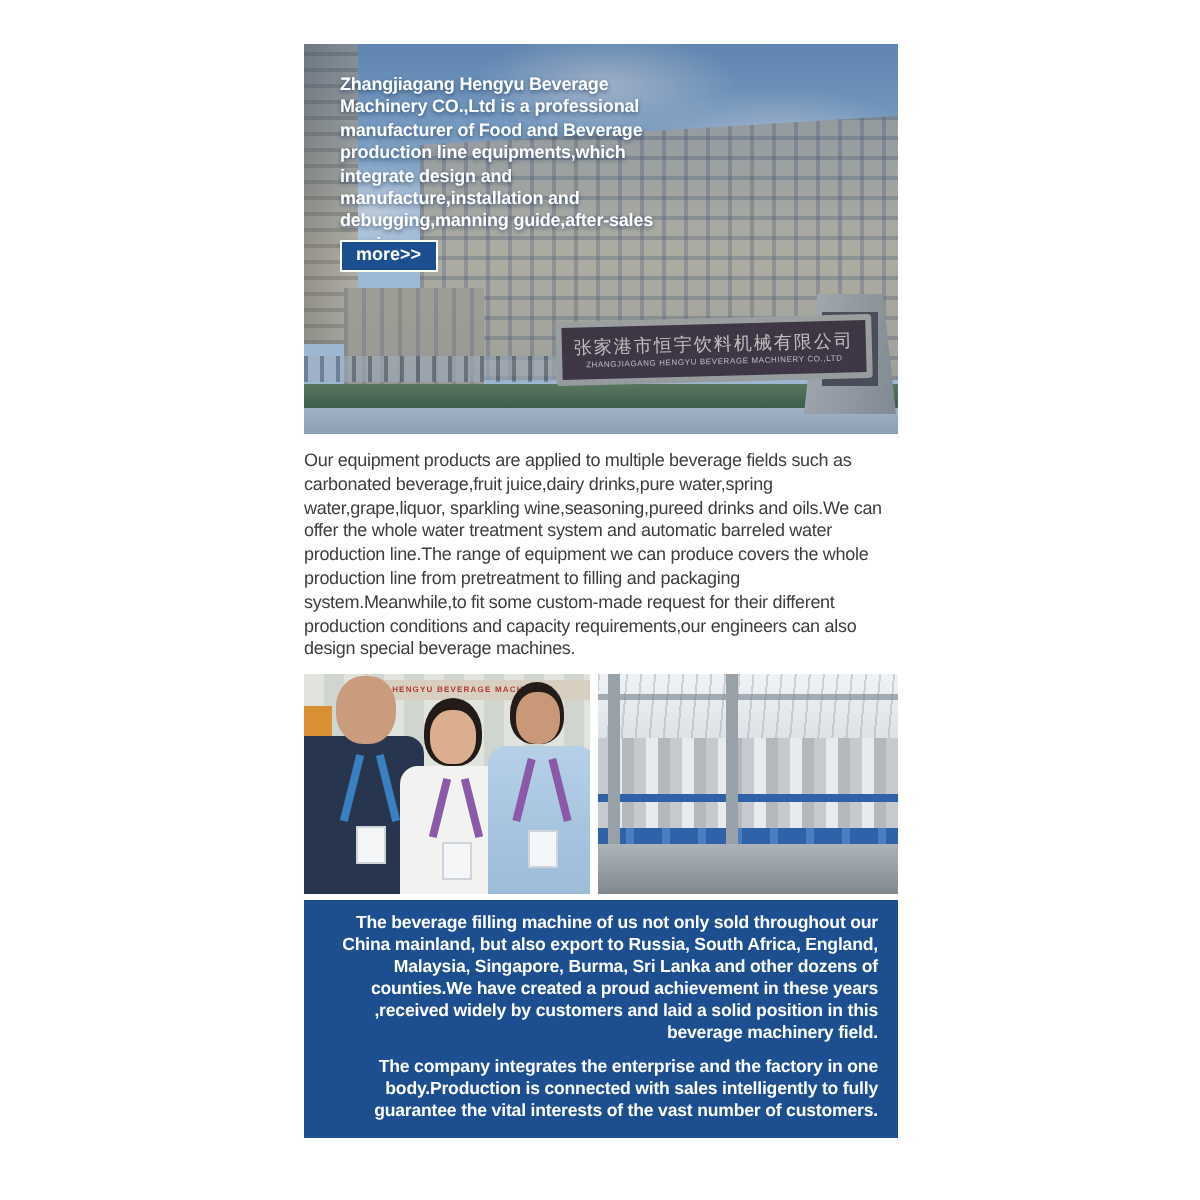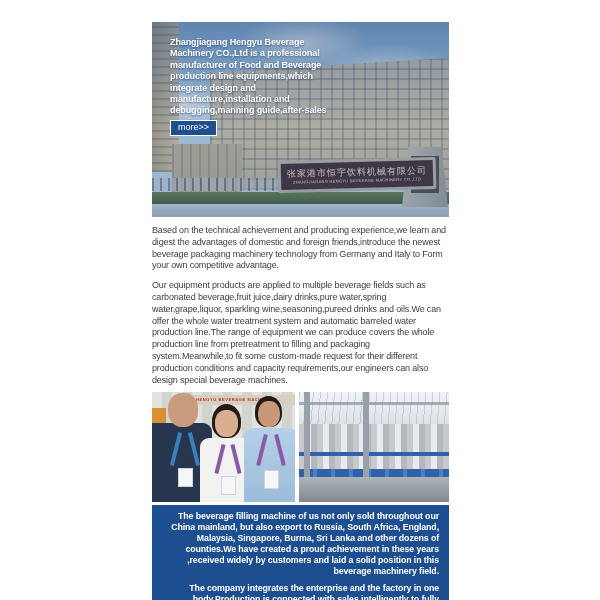--- a/index.html
+++ b/index.html
@@ -42,21 +42,21 @@
   .monument{position:absolute;right:1px;bottom:10px;width:46px;height:60px;
         clip-path:polygon(14% 0,86% 0,100% 100%,0 100%);
         background:linear-gradient(90deg,#ccc9c0,#a8a69d);}
   .monument-panel{position:absolute;left:9px;right:9px;top:9px;bottom:14px;background:#5a5350;}
   .tint{position:absolute;inset:0;
         background:linear-gradient(180deg,rgba(22,62,118,.45) 0%,rgba(22,62,118,.20) 55%,rgba(22,62,118,.28) 100%);}
   .hero-text{position:absolute;left:18px;top:15px;width:178px;color:#ffffff;
         font-size:9px;line-height:11.4px;font-weight:600;letter-spacing:-.1px;
         text-shadow:0 1px 2px rgba(0,35,80,.55);}
   .more-btn{position:absolute;left:18px;top:98px;background:#1d4e8f;border:1px solid #ffffff;
-        color:#ffffff;font-size:9px;line-height:11px;font-weight:400;padding:1px 7px 2px;
+        color:#ffffff;font-size:9px;line-height:11px;font-weight:700;padding:1px 7px 2px;
         font-family:"Liberation Sans",sans-serif;cursor:pointer;}
 
   
   .body-p{margin:8px 0 0;font-size:9px;line-height:11.8px;color:#3d3d3d;letter-spacing:-.15px;}
 
   
   .photos{display:flex;gap:4px;margin-top:6px;}
   .photo{position:relative;overflow:hidden;margin:0;}
   .photo-left{width:143px;height:110px;
         background:repeating-linear-gradient(90deg,#e0e3de 0 10px,#d0d5d0 10px 20px),#d6dad6;}
@@ -133,21 +133,20 @@
       </div>
       <div class="sign">
         <span class="sign-cn">张家港市恒宇饮料机械有限公司</span>
         <span class="sign-en">ZHANGJIAGANG HENGYU BEVERAGE MACHINERY CO.,LTD</span>
       </div>
       <div class="tint"></div>
       <div class="hero-text">Zhangjiagang Hengyu Beverage Machinery CO.,Ltd is a professional manufacturer of Food and Beverage production line equipments,which integrate design and manufacture,installation and debugging,manning guide,after-sales service.</div>
       <div class="more-btn">more&gt;&gt;</div>
     </figure>
 
-    <p class="body-p">Based on the technical achievement and producing experience,we learn and digest the advantages of domestic and foreign friends,introduce the newest beverage packaging machinery technology from Germany and Italy to Form your own competitive advantage.</p>
     <p class="body-p">Our equipment products are applied to multiple beverage fields such as carbonated beverage,fruit juice,dairy drinks,pure water,spring water,grape,liquor, sparkling wine,seasoning,pureed drinks and oils.We can offer the whole water treatment system and automatic barreled water production line.The range of equipment we can produce covers the whole production line from pretreatment to filling and packaging system.Meanwhile,to fit some custom-made request for their different production conditions and capacity requirements,our engineers can also design special beverage machines.</p>
 
     <div class="photos">
       <figure class="photo photo-left">
         <div class="booth-banner">HENGYU BEVERAGE MACHINERY</div>
         <div class="poster-orange"></div>
         <div class="torso p1-torso"></div>
         <div class="head p1-head"></div>
         <div class="lanyard blue p1-lan1"></div>
         <div class="lanyard blue l2 p1-lan2"></div>

